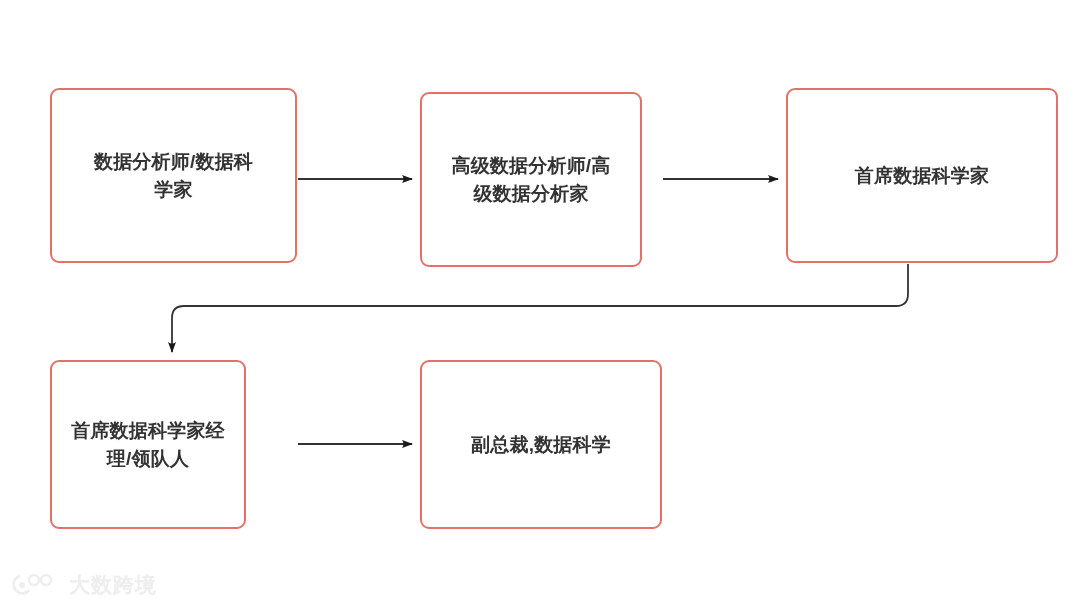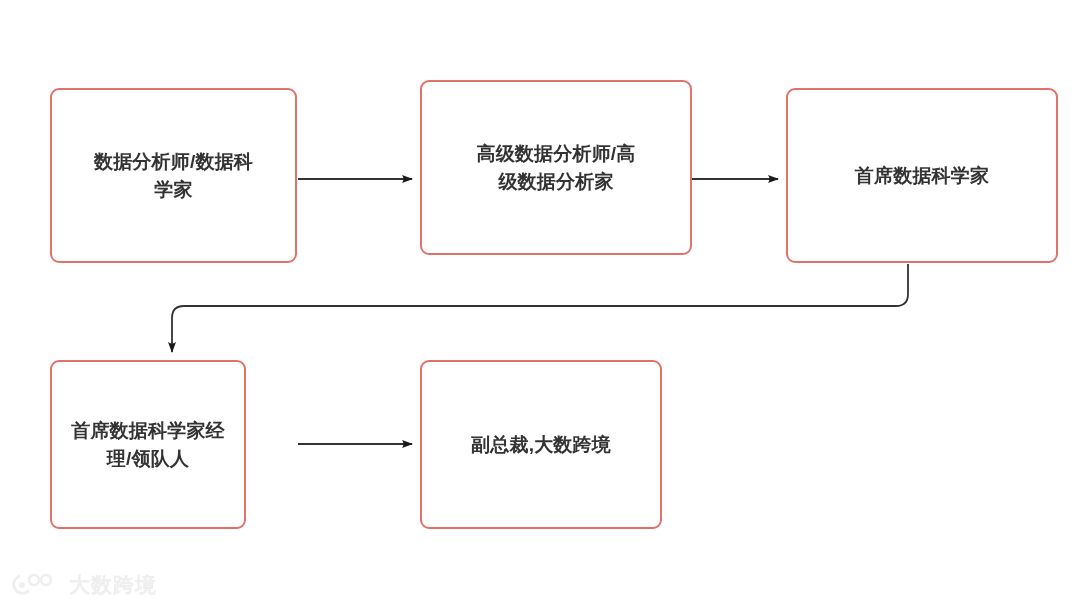--- a/index.html
+++ b/index.html
@@ -42,21 +42,21 @@
     font-size: 19px;
     font-weight: bold;
     color: #333333;
     line-height: 1.45;
     letter-spacing: 0.2px;
     padding: 0 14px;
     white-space: pre-line;
   }
   
   #node-1 { left: 50px;  top: 88px;  width: 247px; height: 175px; }
-  #node-2 { left: 420px; top: 80px;  width: 272px; height: 175px; }
+  #node-2 { left: 420px; top: 92px;  width: 222px; height: 175px; }
   #node-3 { left: 786px; top: 88px;  width: 272px; height: 175px; }
   
   #node-4 { left: 50px;  top: 360px; width: 196px; height: 169px; }
   #node-5 { left: 420px; top: 360px; width: 242px; height: 169px; }
 
   .watermark {
     position: absolute;
     left: 10px;
     bottom: 8px;
     display: flex;
@@ -118,21 +118,21 @@
   <div class="node" id="node-3">
     <span class="node-label">首席数据科学家</span>
   </div>
 
   <div class="node" id="node-4">
     <span class="node-label">首席数据科学家经
 理/领队人</span>
   </div>
 
   <div class="node" id="node-5">
-    <span class="node-label">副总裁,大数跨境</span>
+    <span class="node-label">副总裁,数据科学</span>
   </div>
 
   <div class="watermark">
     <svg class="watermark-logo" viewBox="0 0 52 26">
       <g fill="none" stroke="#eeeeee" stroke-width="2.6">
         <path d="M10,4 C4,6 2,12 5,17 C8,22 16,23 19,18"></path>
         <circle cx="24" cy="8" r="5"></circle>
         <circle cx="36" cy="8" r="5"></circle>
       </g>
       <circle cx="12" cy="13" r="3" fill="#eeeeee"></circle>

